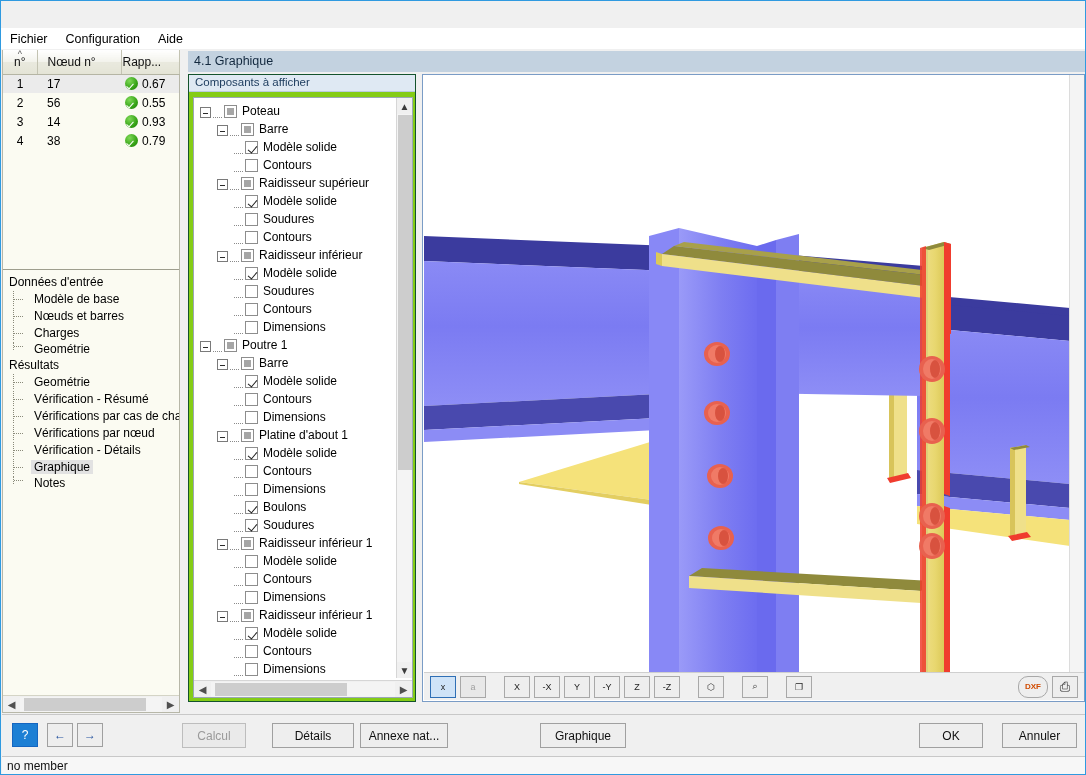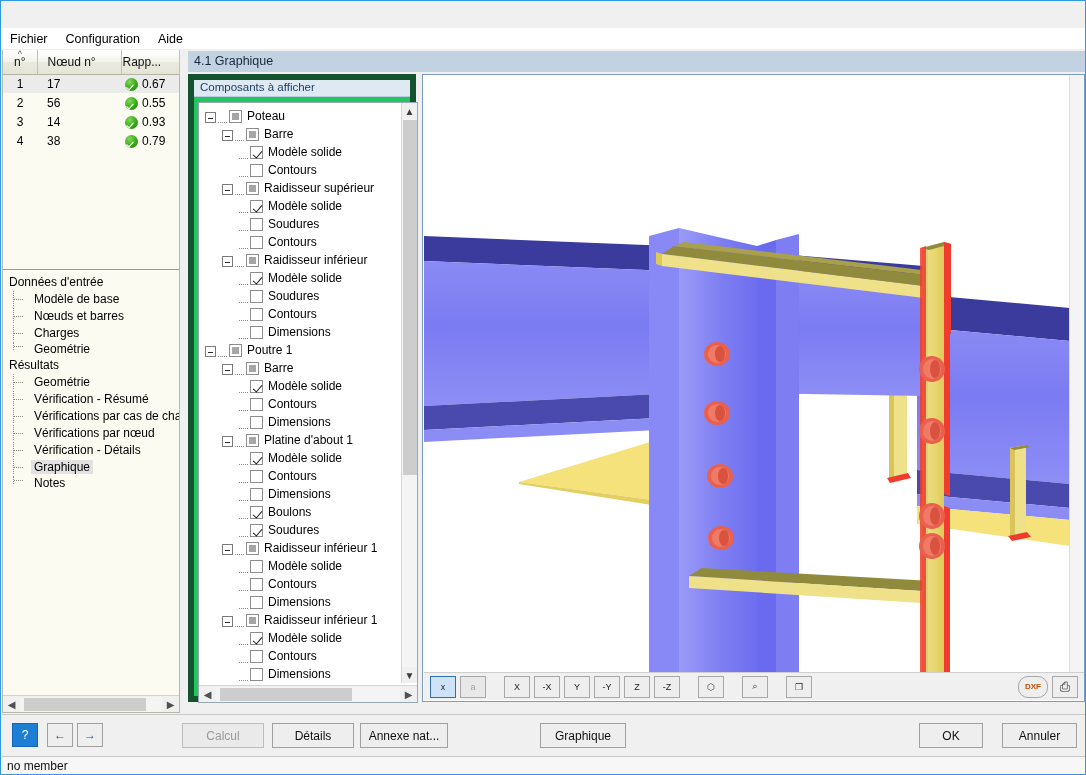--- a/index.html
+++ b/index.html
@@ -68,21 +68,21 @@
     font-size: 9px; line-height: 8px; color: #555;
   }
   #node-table tbody td {
     height: 19px; font-size: 12px; color: #000; padding: 0 4px;
     border: none;
   }
   #node-table tbody tr.selected td { background: #ebebeb; }
   .col-n  { width: 34px; text-align: center; }
   .col-node { width: 84px; text-align: left; padding-left: 10px !important; }
   .col-ratio { width: 58px; text-align: left; }
-  .ratio-cell { display: flex; align-items: flex-end; gap: 4px; }
+  .ratio-cell { display: flex; align-items: flex-start; gap: 4px; }
   .check-circle {
     width: 13px; height: 13px; border-radius: 50%;
     background: radial-gradient(circle at 35% 30%, #7ed957 0%, #35a215 60%, #1f7a0b 100%);
     position: relative; flex: 0 0 auto;
   }
   .check-circle::after {
     content: ""; position: absolute; left: 3px; top: 5.5px;
     width: 3px; height: 6px; border: solid #ffffff;
     border-width: 0 1.7px 1.7px 0; transform: rotate(42deg);
   }
@@ -123,22 +123,22 @@
   .sb-arrow {
     width: 17px; height: 15px; display: flex; align-items: center; justify-content: center;
     color: #505050; font-size: 10px; background: #f0f0f0;
   }
   .sb-track { flex: 1 1 auto; height: 15px; background: #f4f4f4; position: relative; }
   .sb-thumb-h { position: absolute; left: 4px; top: 1px; height: 13px; width: 122px; background: #cdcdcd; }
 
   
   #comp-panel {
     position: absolute; left: 187px; top: 73px; width: 228px; height: 628px;
-    background: #22c55e;
-    border: 6px solid #14532d;
+    background: #84cc16;
+    border: 1px solid #14532d;
   }
   #comp-header {
     height: 17px; background: #dfe9f3; border-bottom: 1px solid #b9cbe0;
     font-size: 11.5px; color: #1b3a5c; padding: 1px 0 0 6px;
   }
   #comp-body {
     position: absolute; left: 4px; top: 22px; width: 220px; height: 601px;
     background: #ffffff; border: 1px solid #9aa7b5;
     overflow: hidden;
   }
@@ -788,21 +788,21 @@
     <div class="icon-btn sel" style="left:10px;">
       <span style="color:#ffffff;font-size:12px;">?</span>
     </div>
     <div class="icon-btn" style="left:45px;">
       <span style="color:#1f4e9c;font-size:12px;">←</span>
     </div>
     <div class="icon-btn" style="left:75px;">
       <span style="color:#1f4e9c;font-size:12px;">→</span>
     </div>
 
-    <div class="pbtn disabled" style="left:180px;width:82px;">Calcul</div>
+    <div class="pbtn disabled" style="left:180px;width:64px;">Calcul</div>
     <div class="pbtn" style="left:270px;width:82px;">Détails</div>
     <div class="pbtn" style="left:358px;width:88px;">Annexe nat...</div>
     <div class="pbtn" style="left:538px;width:86px;">Graphique</div>
 
     <div class="pbtn" style="left:917px;width:64px;">OK</div>
     <div class="pbtn" style="left:1000px;width:75px;">Annuler</div>
   </div>
 
   <div id="statusbar">no member</div>
 </div>

